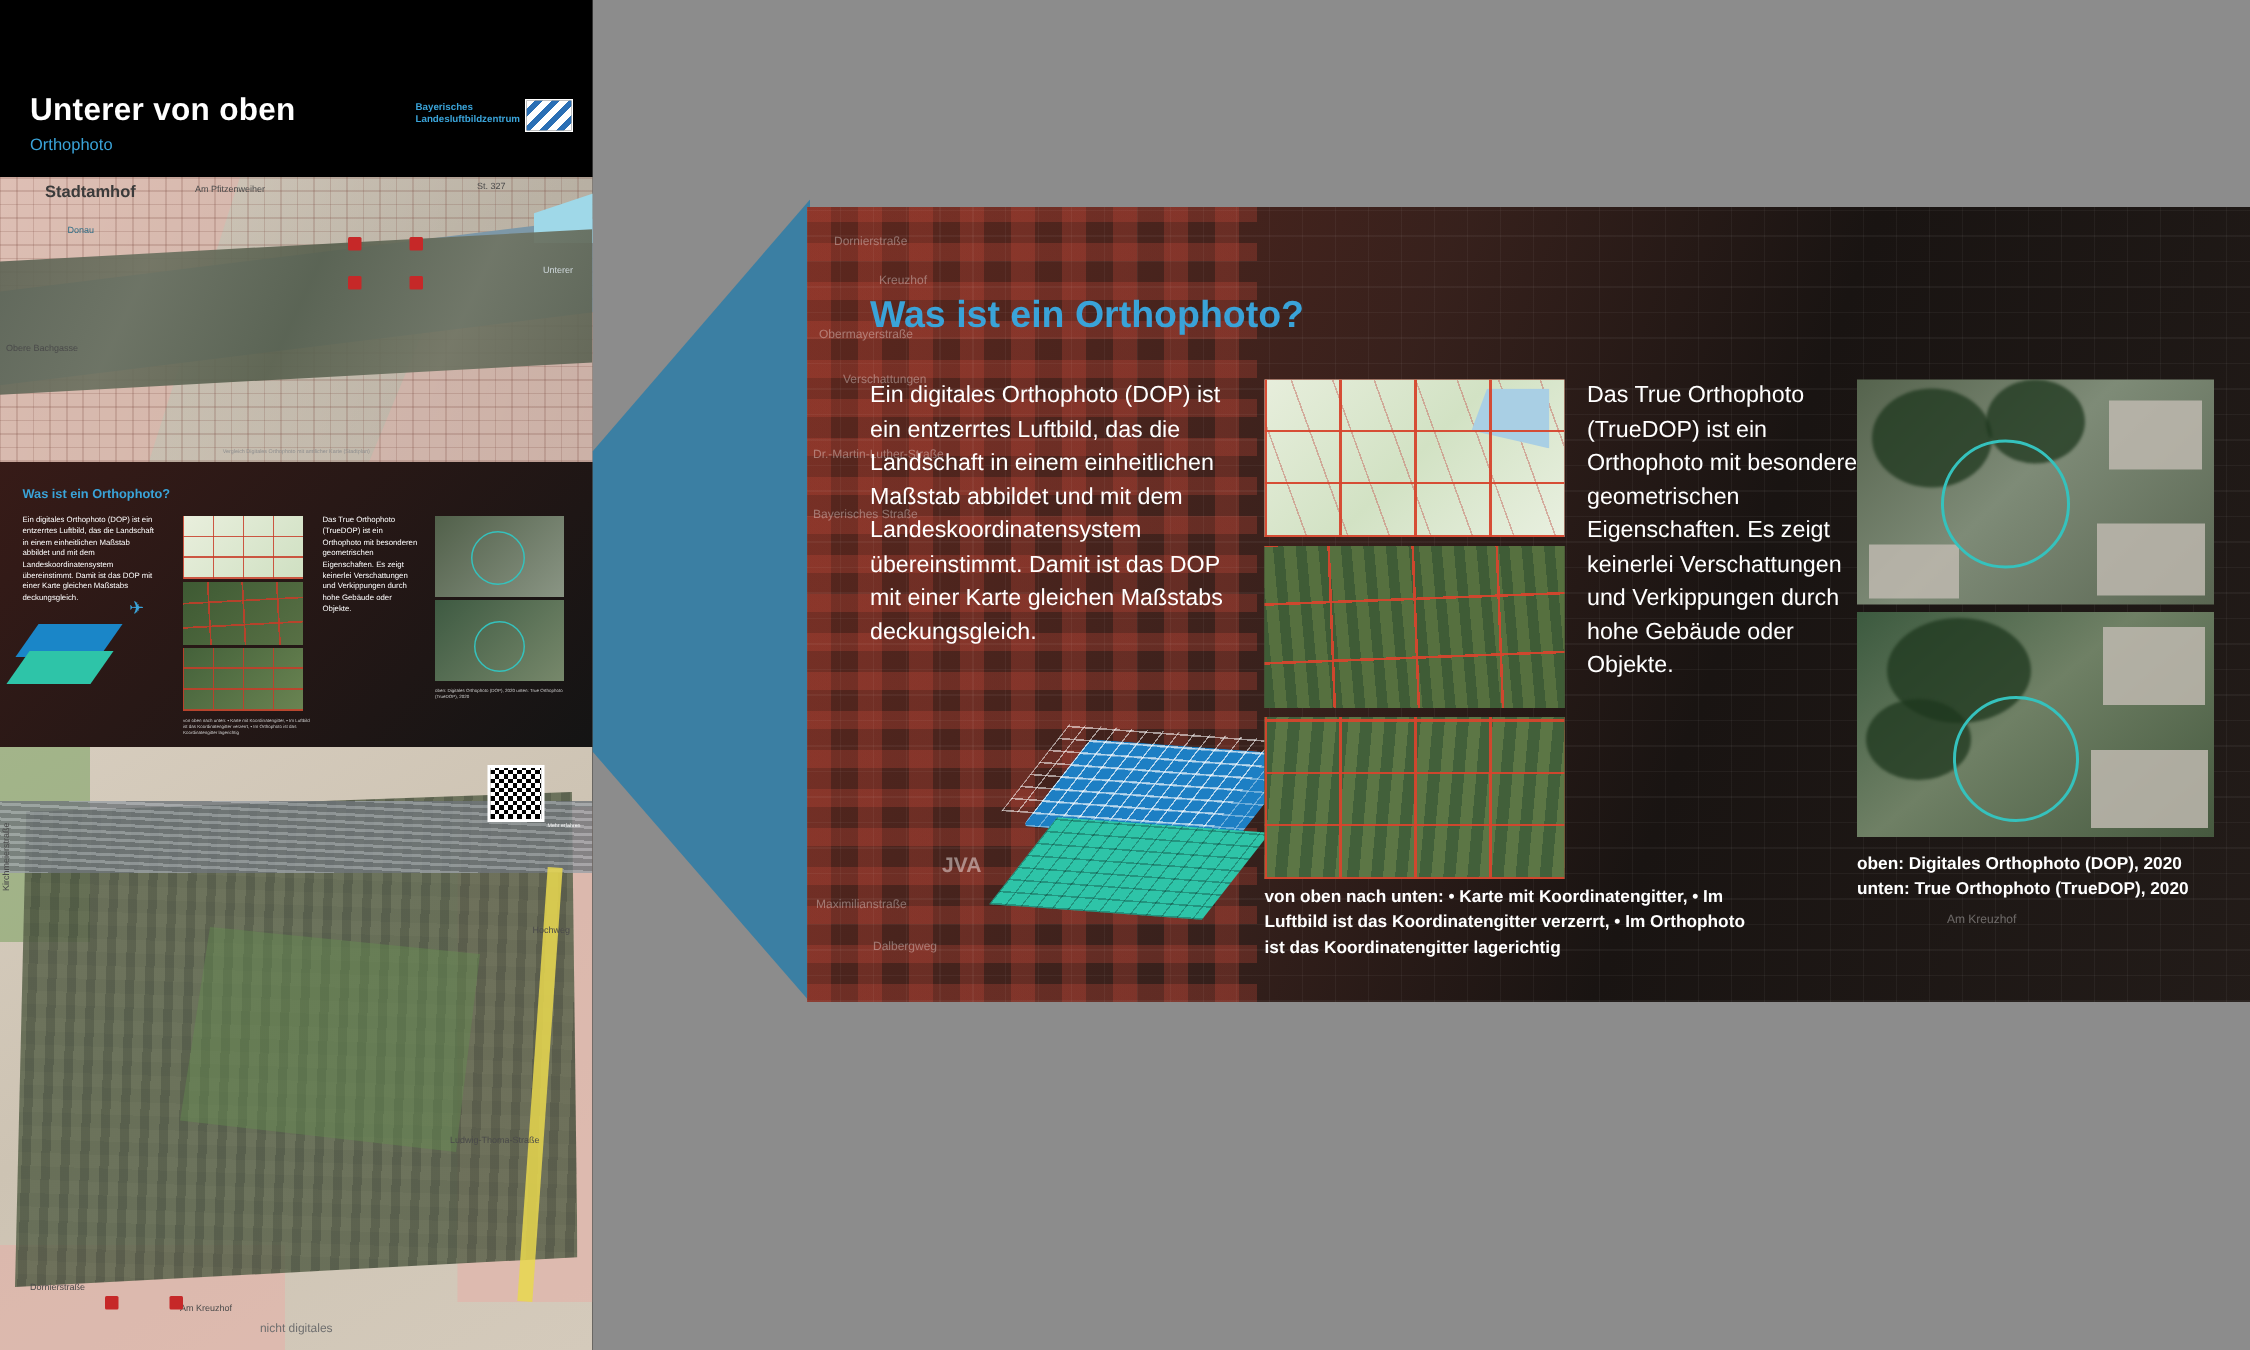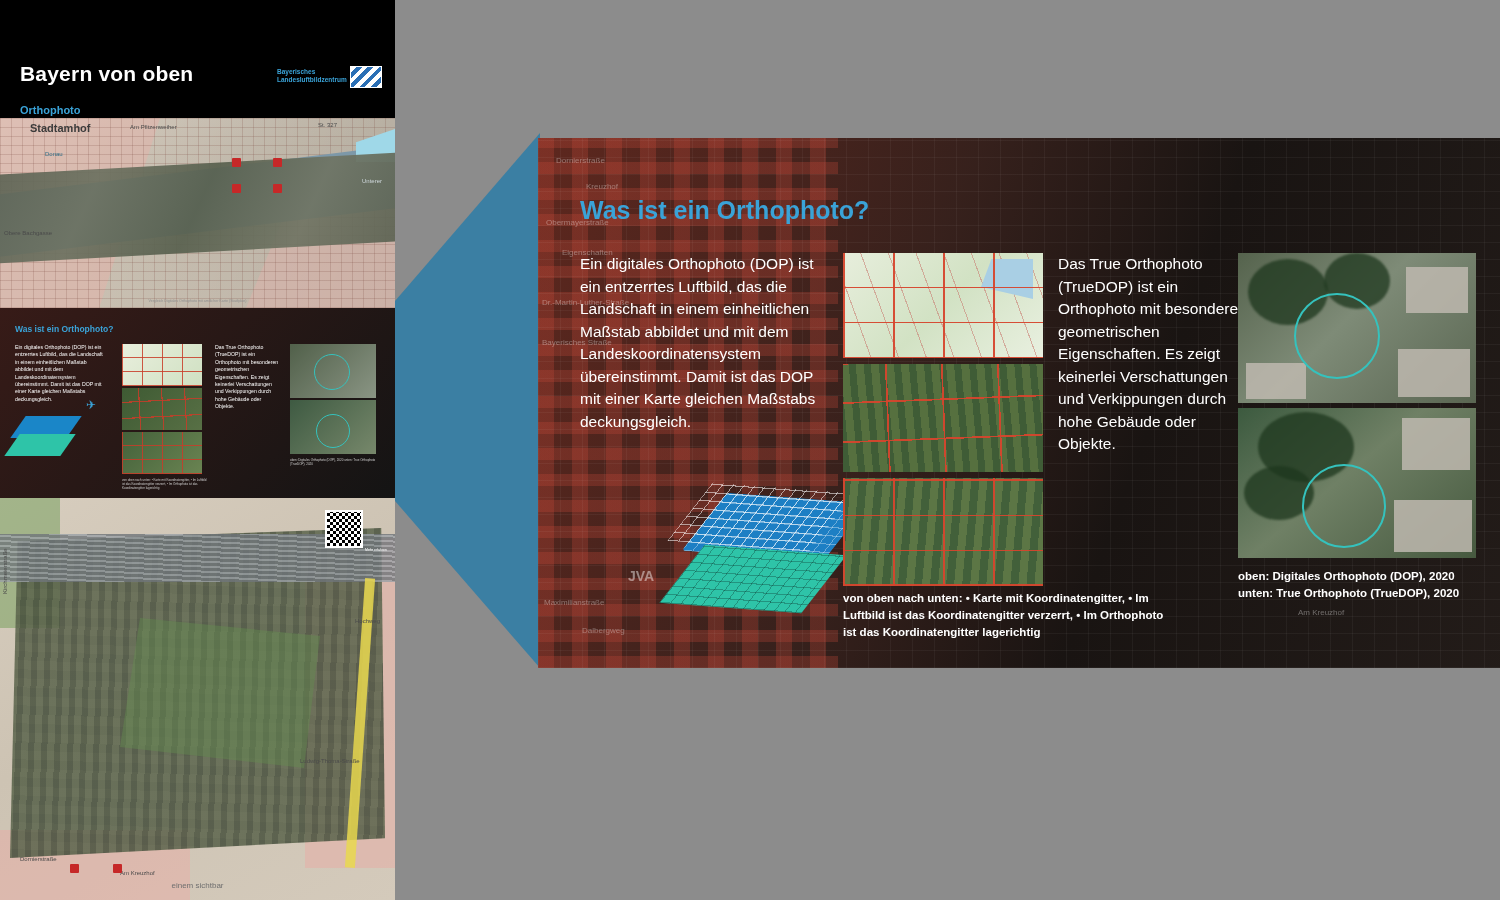--- a/index.html
+++ b/index.html
@@ -37,22 +37,21 @@
     color: #ffffff;
     font-size: 21px;
     font-weight: bold;
     letter-spacing: .2px;
   }
   #poster-subtitle {
     position: absolute;
     left: 20px; top: 91px;
     color: #3aa3d8;
     font-size: 11px;
-    font-weight: bold;
-    margin-top: 13px;
+    font-weight: normal;
   }
   #poster-logo {
     position: absolute;
     left: 277px; top: 66px;
     width: 105px; height: 26px;
   }
   #poster-logo .logo-text {
     position: absolute;
     left: 0; top: 2px;
     color: #3aa3d8;
@@ -442,21 +441,21 @@
     font-weight: bold;
     color: #ffffff;
   }
 </style>
 </head>
 <body>
 
 <div id="poster">
 
   <div id="poster-header">
-    <div id="poster-title">Bayern von oben</div>
+    <div id="poster-title">Unterer von oben</div>
     <div id="poster-subtitle">Orthophoto</div>
     <div id="poster-logo">
       <div class="logo-text">Bayerisches Landesluftbildzentrum</div>
       <div class="logo-mark"></div>
     </div>
   </div>
 
   <div id="map-top" class="mapimg">
     <div class="pinkzone"></div>
     <div class="pinkzone2"></div>
@@ -520,35 +519,35 @@
     <div id="qr-note">Mehr erfahren</div>
     <div class="maplabel" style="left:2px;top:96px;transform:rotate(-90deg);transform-origin:left top">Kirchmeierstraße</div>
     <div class="maplabel" style="left:355px;top:120px">Hochweg</div>
     <div class="maplabel" style="left:300px;top:260px">Ludwig-Thoma-Straße</div>
     <div class="maplabel" style="left:20px;top:358px">Dornierstraße</div>
     <div class="maplabel" style="left:120px;top:372px">Am Kreuzhof</div>
     <div class="poi" style="left:70px;top:366px"></div>
     <div class="poi" style="left:113px;top:366px"></div>
   </div>
 
-  <div id="bottom-note">einem sichtbar</div>
+  <div id="bottom-note">nicht digitales</div>
 </div>
 
 <svg id="connector" viewBox="0 0 145 535" preserveAspectRatio="none">
   <polygon points="0,168 145,0 145,535 0,368" fill="#3b7fa3"></polygon>
 </svg>
 
 <div id="detail">
   <div id="detail-bg">
     <div class="redblocks"></div>
     <div class="citygrid"></div>
     <div class="bgmap-label" style="left:18px;top:18px">Dornierstraße</div>
     <div class="bgmap-label" style="left:48px;top:44px">Kreuzhof</div>
     <div class="bgmap-label" style="left:8px;top:80px">Obermayerstraße</div>
-    <div class="bgmap-label" style="left:24px;top:110px">Eigenschaften</div>
+    <div class="bgmap-label" style="left:24px;top:110px">Verschattungen</div>
     <div class="bgmap-label" style="left:4px;top:160px">Dr.-Martin-Luther-Straße</div>
     <div class="bgmap-label" style="left:4px;top:200px">Bayerisches Straße</div>
     <div class="bgmap-label" style="left:6px;top:460px">Maximilianstraße</div>
     <div class="bgmap-label" style="left:44px;top:488px">Dalbergweg</div>
     <div class="bgmap-label" style="left:90px;top:430px;font-size:14px;font-weight:bold;color:rgba(255,255,255,.45)">JVA</div>
     <div class="bgmap-label" style="left:760px;top:470px">Am Kreuzhof</div>
   </div>
 
   <div id="detail-heading">Was ist ein Orthophoto?</div>
   <div id="col-left">Ein digitales Orthophoto (DOP) ist ein entzerrtes Luftbild, das die Landschaft in einem einheitlichen Maßstab abbildet und mit dem Landeskoordinatensystem übereinstimmt. Damit ist das DOP mit einer Karte gleichen Maßstabs deckungsgleich.</div>

